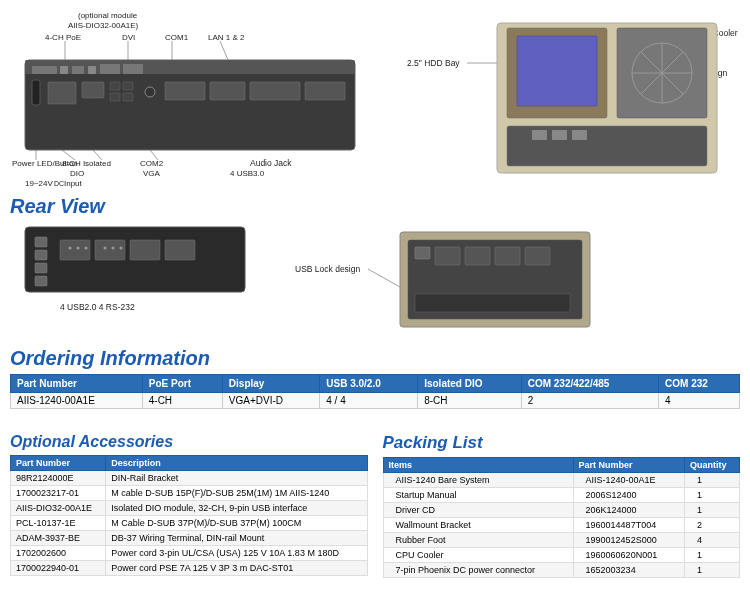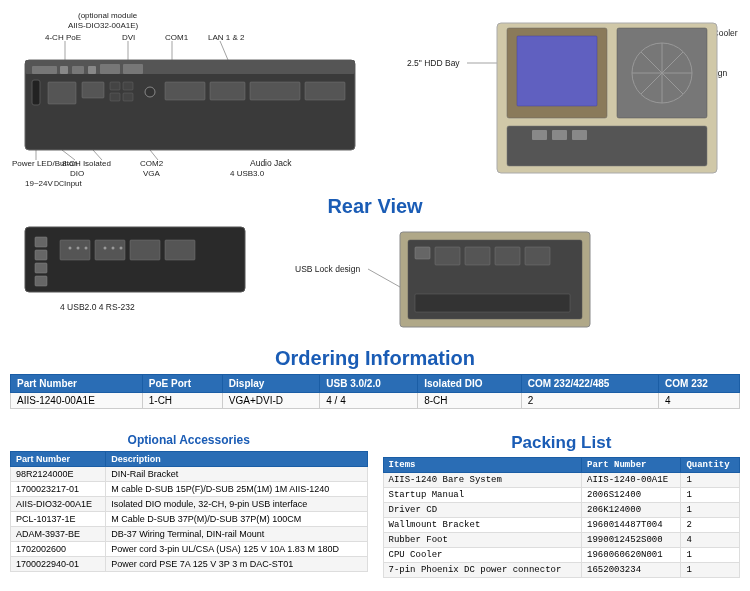--- a/index.html
+++ b/index.html
@@ -35,21 +35,21 @@
       flex: 0 0 360px;
       position: relative;
     }
 
     
     .section-header {
       font-size: 20px;
       font-weight: bold;
       color: #1a5cb5;
       margin-bottom: 4px;
-      text-align: center;
+      font-style: italic;
     }
 
     
     .rear-view-section {
       margin-bottom: 8px;
     }
 
     .rear-section-content {
       display: flex;
       gap: 20px;
@@ -122,34 +122,33 @@
     }
 
     .accessories-table tr:nth-child(even) td {
       background: #fff;
     }
 
     .packing-table {
       width: 100%;
       border-collapse: collapse;
       font-size: 9px;
-      font-family: Liberation Mono, monospace;
     }
 
     .packing-table th {
       background: #2a6db5;
       color: white;
       padding: 2px 5px;
       text-align: left;
       font-weight: bold;
       border: 1px solid #1a5da5;
     }
 
     .packing-table td {
-      padding: 2px 5px;
+      padding: 2px 12px;
       border: 1px solid #ddd;
       vertical-align: top;
     }
 
     .packing-table tr:nth-child(odd) td {
       background: #f5f5f5;
     }
 
     .packing-table tr:nth-child(even) td {
       background: #fff;
@@ -318,35 +317,35 @@
           <th>Display</th>
           <th>USB 3.0/2.0</th>
           <th>Isolated DIO</th>
           <th>COM 232/422/485</th>
           <th>COM 232</th>
         </tr>
       </thead>
       <tbody>
         <tr>
           <td>AIIS-1240-00A1E</td>
-          <td>1-CH</td>
+          <td>4-CH</td>
           <td>VGA+DVI-D</td>
           <td>4 / 4</td>
           <td>8-CH</td>
           <td>2</td>
           <td>4</td>
         </tr>
       </tbody>
     </table>
   </div>
 
   <div class="bottom-two-col">
 
     <div class="accessories-section">
-      <div class="section-header" style="font-size:12px;">Optional Accessories</div>
+      <div class="section-header" style="font-size:16px;">Optional Accessories</div>
       <table class="accessories-table">
         <thead>
           <tr>
             <th>Part Number</th>
             <th>Description</th>
           </tr>
         </thead>
         <tbody id="accessories-tbody">
         <tr>
               <td>98R2124000E</td>

